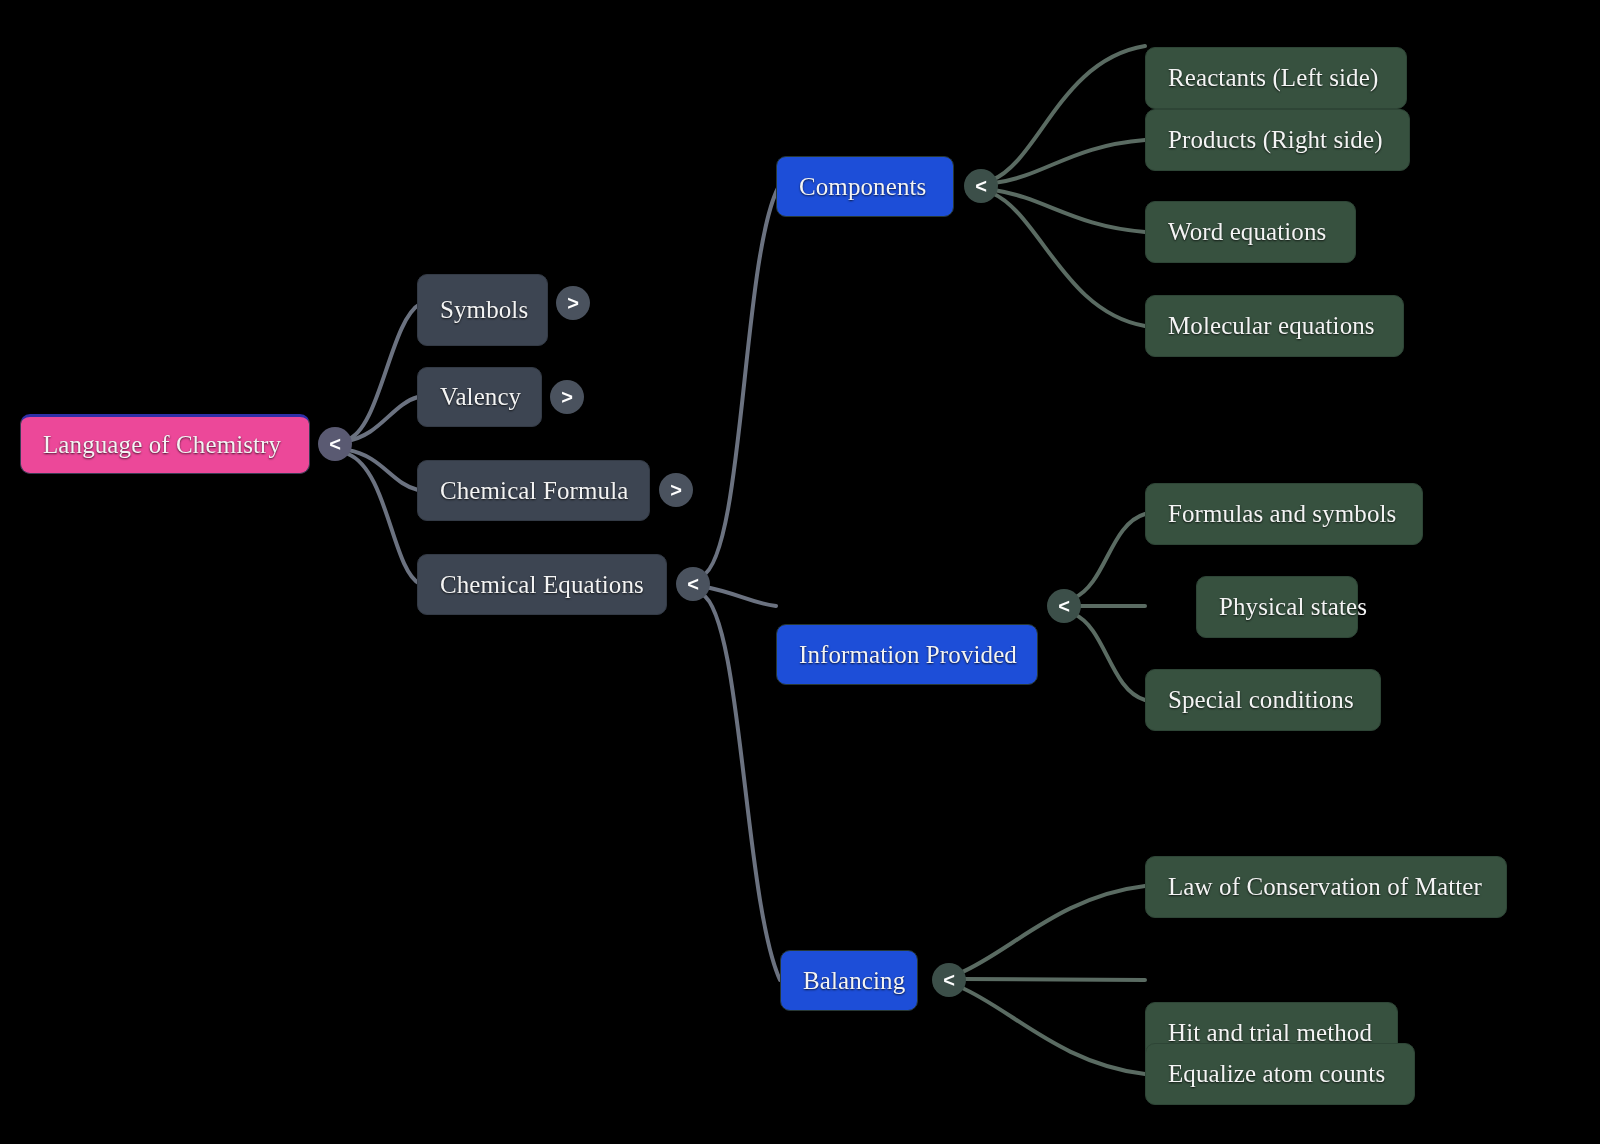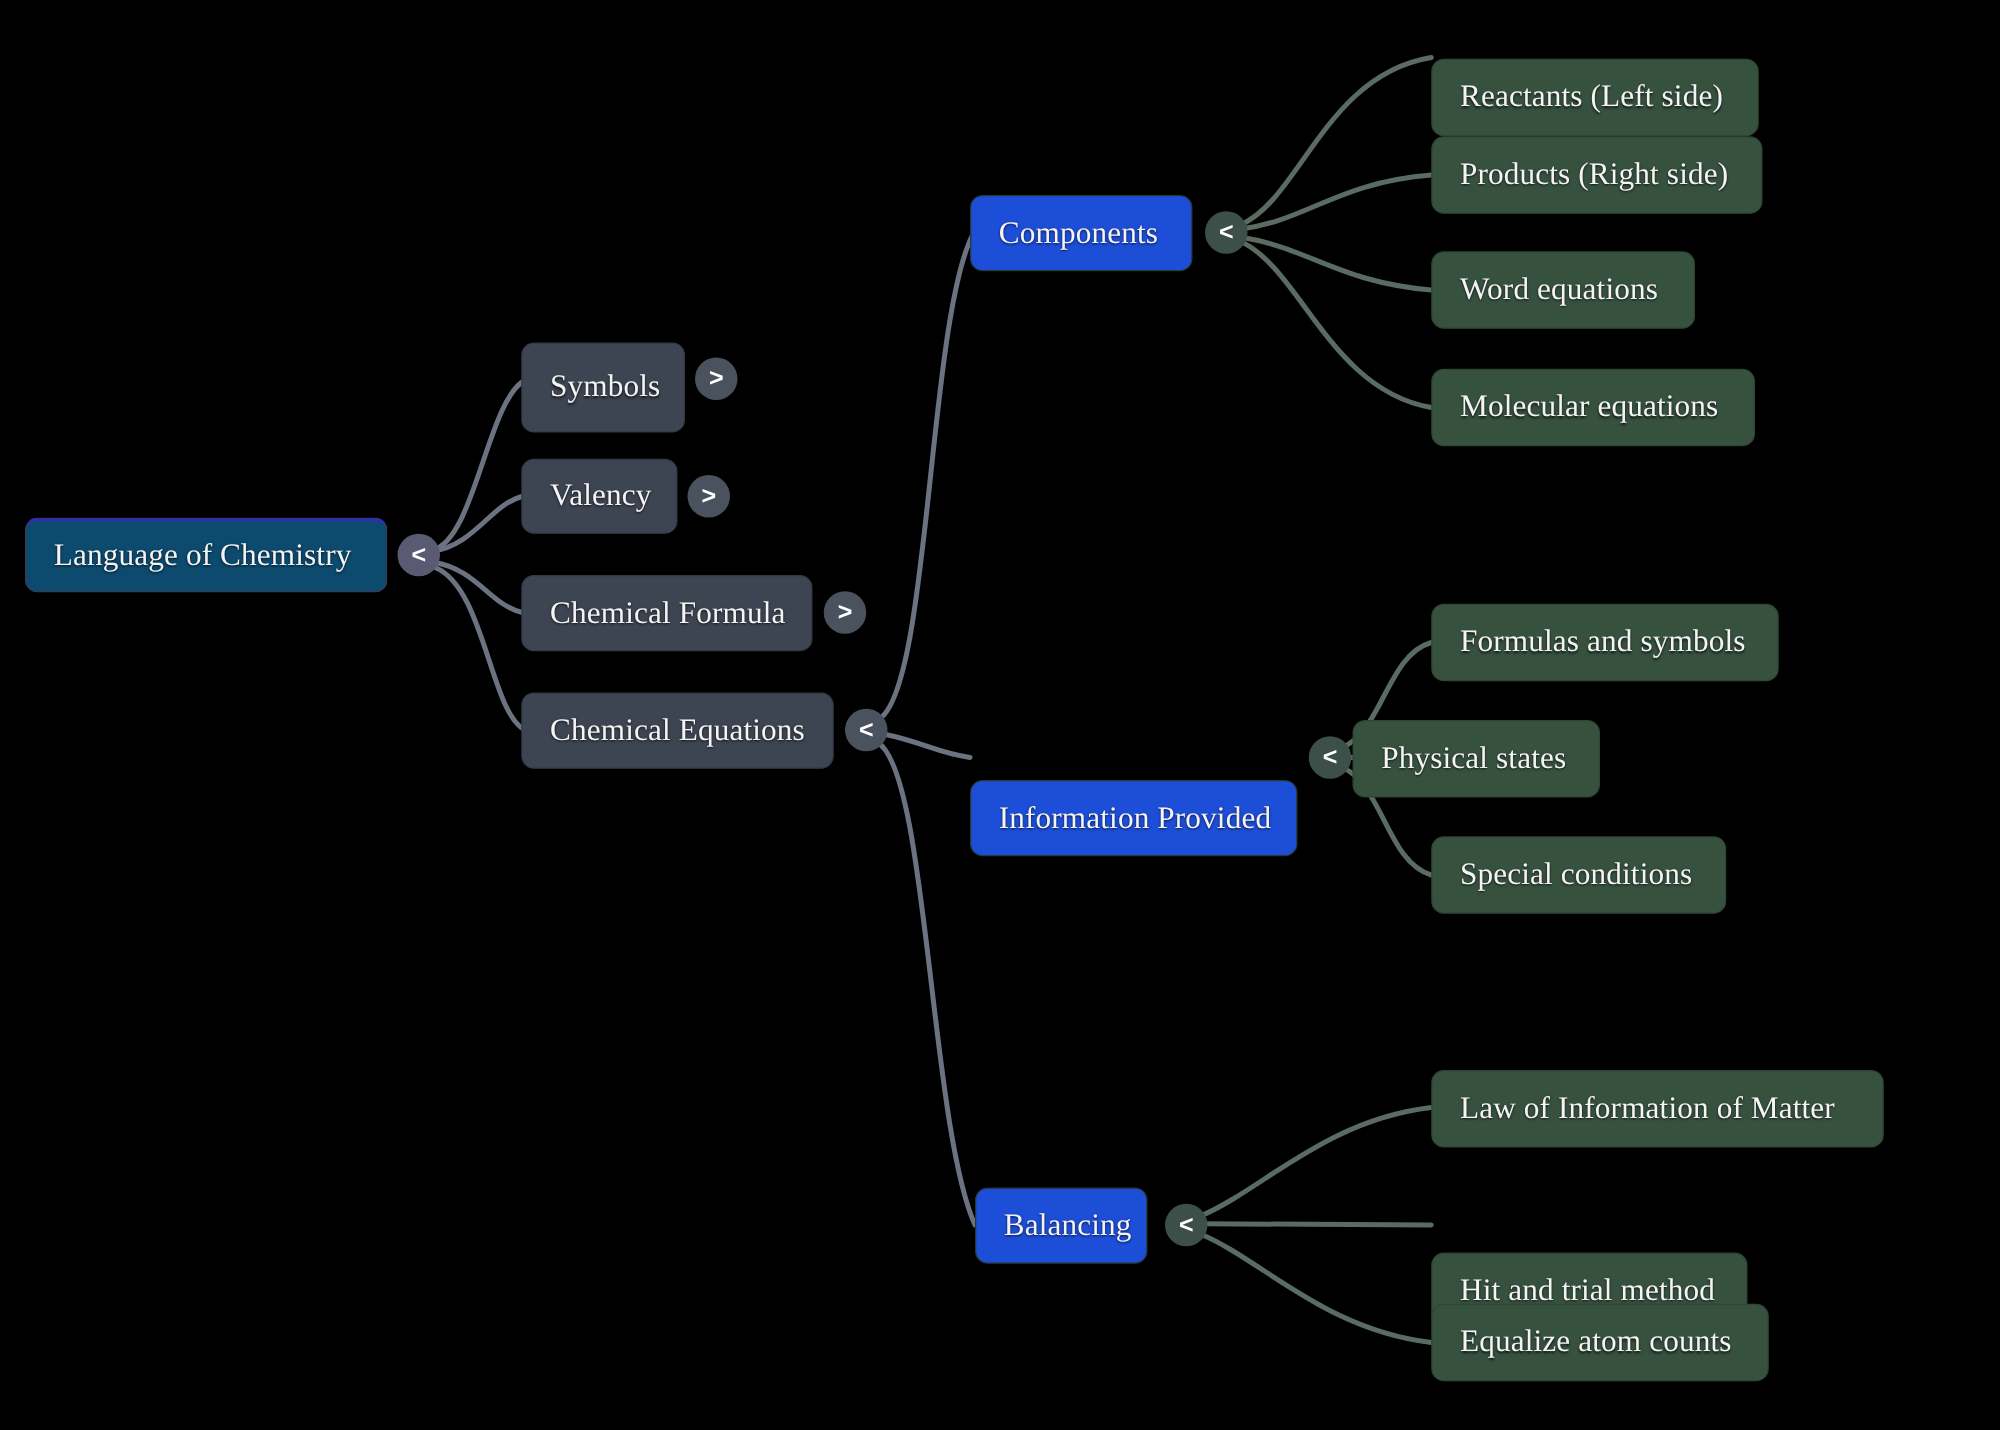--- a/index.html
+++ b/index.html
@@ -33,21 +33,21 @@
     color: #f4f4f4;
     font-size: 25px;
     line-height: 1.1;
     letter-spacing: .1px;
     padding: 0 22px;
     text-shadow: 0 1px 2px rgba(0,0,0,.75);
     white-space: nowrap;
     z-index: 5;
   }
   .node.root {
-    background: #0c4a6e;
+    background: #ec4899;
     border: 1px solid #3b3b55;
     border-top: 3px solid #2f2fa8;
   }
   .node.lvl1 {
     background: #3d4552;
     border: 1px solid #333a45;
   }
   .node.lvl2 {
     background: #1d4ed8;
     border: 1px solid #273835;
@@ -185,29 +185,29 @@
   <div class="node lvl3" style="left:1145px; top:201px; width:211px; height:62px;">
     <span>Word equations</span>
   </div>
   <div class="node lvl3" style="left:1145px; top:295px; width:259px; height:62px;">
     <span>Molecular equations</span>
   </div>
 
   <div class="node lvl3" style="left:1145px; top:483px; width:278px; height:62px;">
     <span>Formulas and symbols</span>
   </div>
-  <div class="node lvl3" style="left:1082px; top:576px; width:198px; height:62px;">
+  <div class="node lvl3" style="left:1196px; top:576px; width:162px; height:62px;">
     <span>Physical states</span>
   </div>
   <div class="node lvl3" style="left:1145px; top:669px; width:236px; height:62px;">
     <span>Special conditions</span>
   </div>
 
   <div class="node lvl3" style="left:1145px; top:856px; width:362px; height:62px;">
-    <span>Law of Information of Matter</span>
+    <span>Law of Conservation of Matter</span>
   </div>
   <div class="node lvl3" style="left:1145px; top:1002px; width:253px; height:62px;">
     <span>Hit and trial method</span>
   </div>
   <div class="node lvl3" style="left:1145px; top:1043px; width:270px; height:62px;">
     <span>Equalize atom counts</span>
   </div>
 
 </div>
 

